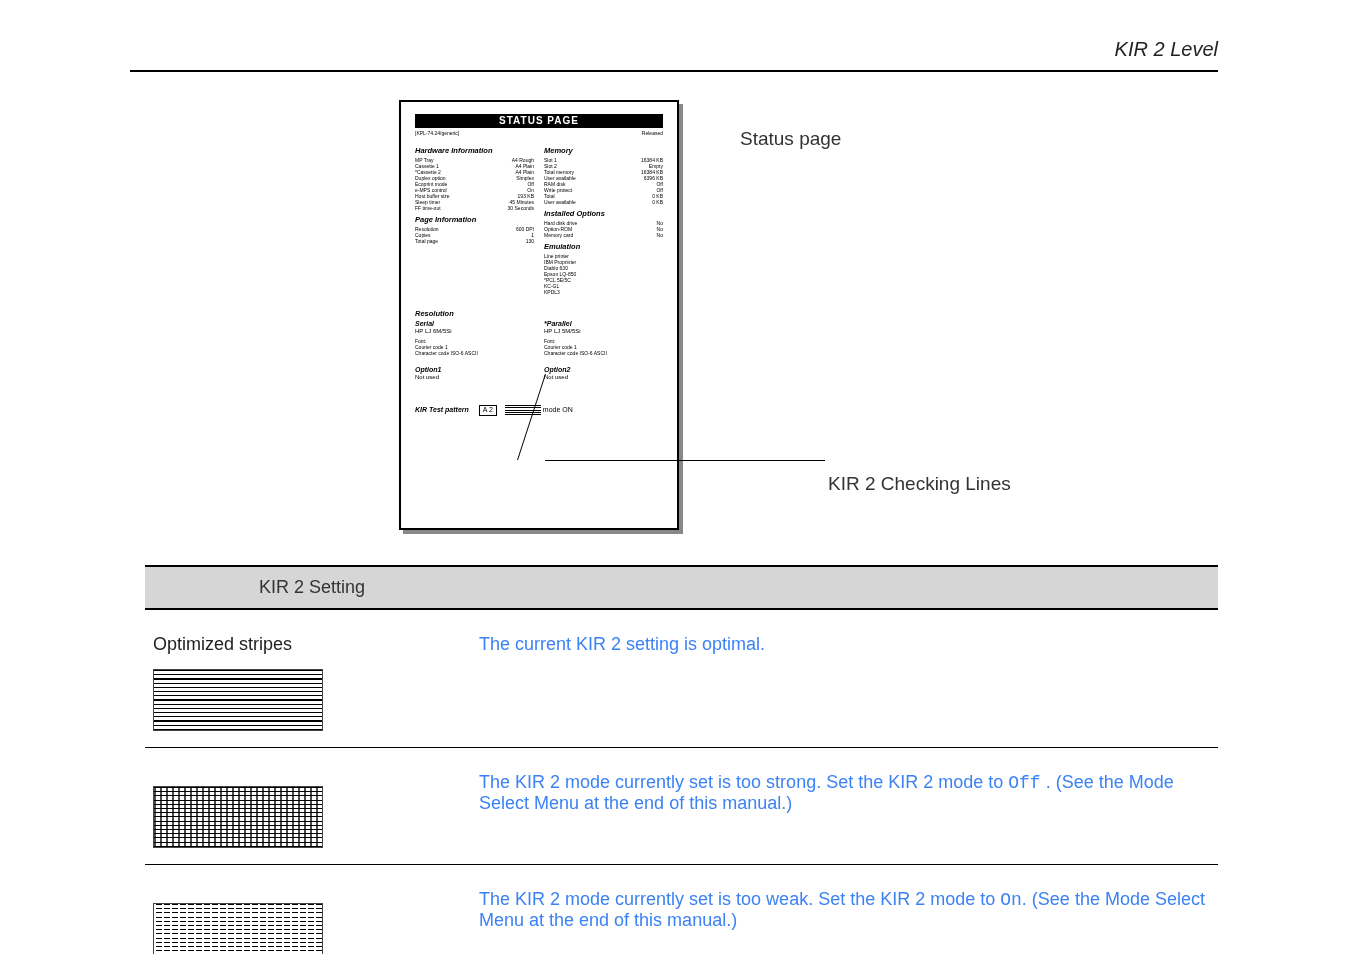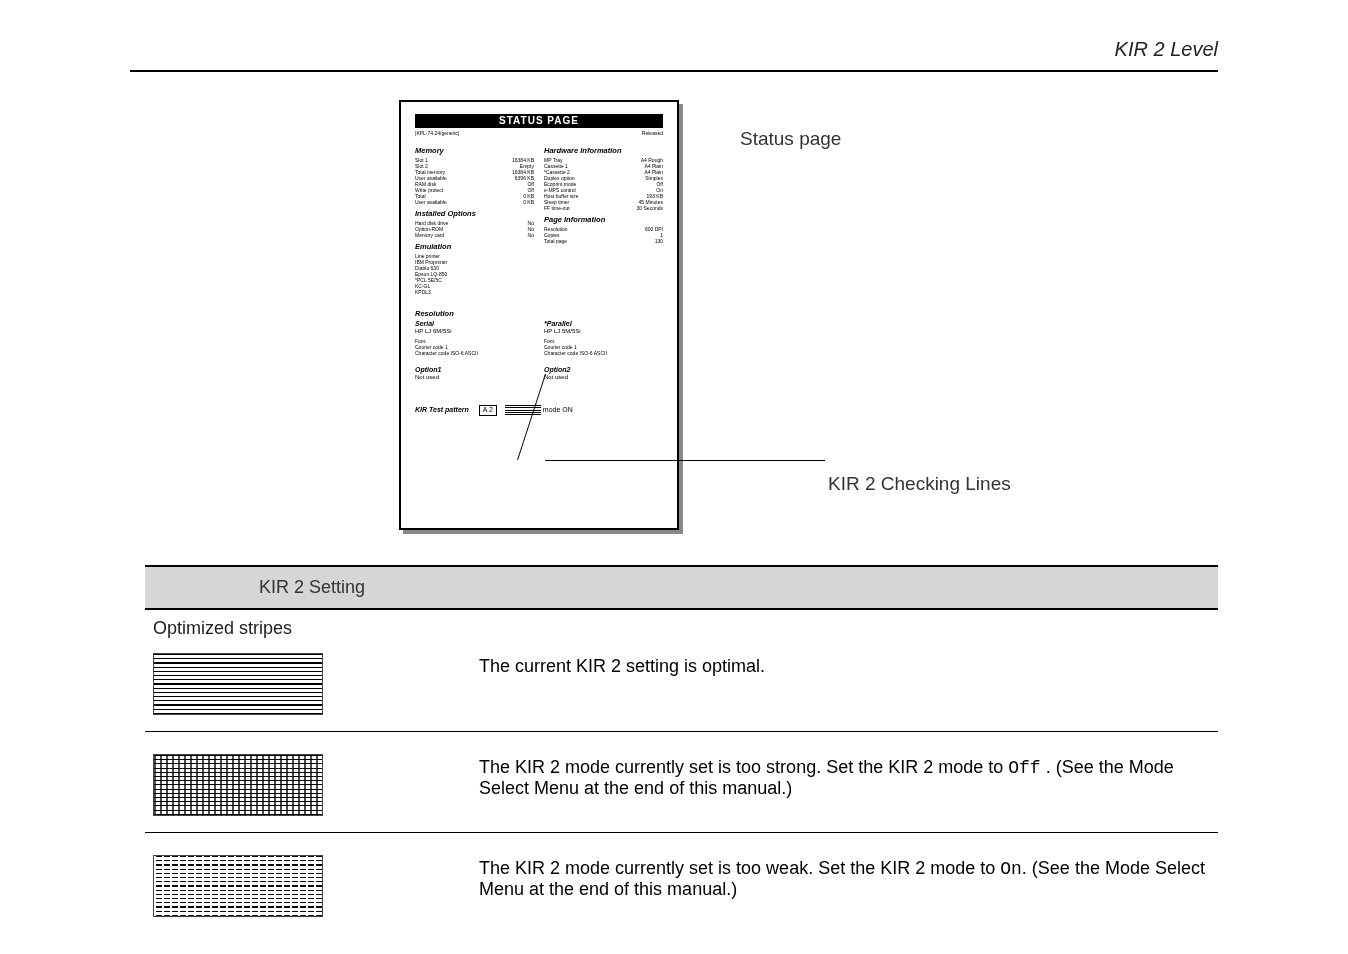--- a/index.html
+++ b/index.html
@@ -162,34 +162,33 @@
     font-size: 18px;
     color: #333;
     text-align: center;
   }
   .th-set { width: 310px; border-right: 0; }
   .th-desc { flex: 1; }
 
   .tbl-row {
     display: flex;
     border-top: 1px solid #000;
-    padding: 8px 0 16px;
-    align-items: center;
+    padding: 24px 0 16px;
   }
   .tbl-row:first-of-type { border-top: 0; }
   .cell-set {
     width: 310px;
     font-size: 18px;
     color: #222;
     padding: 0 8px;
   }
   .cell-desc {
     flex: 1;
     font-size: 18px;
-    color: #000000;
+    color: #3b82f6;
     padding: 0 8px;
   }
 
   .swatch {
     width: 168px;
     height: 60px;
     margin-top: 14px;
     border: 1px solid #444;
   }
   .sw-opt {
@@ -242,20 +241,78 @@
         <div class="sp-title-bar">STATUS PAGE</div>
         <div class="sp-sub">
           <span>[KPL-74.24/generic]</span>
           <span></span>
           <span>Released</span>
         </div>
 
         <div class="sp-cols">
 
           <div class="sp-col">
+            <div class="sp-h">Hardware Information</div>
+            <div id="hw-rows">
+                <div class="sp-row">
+                  <span>MP Tray</span>
+                  <span>A4 Rough</span>
+                </div>
+                <div class="sp-row">
+                  <span>Cassette 1</span>
+                  <span>A4 Plain</span>
+                </div>
+                <div class="sp-row">
+                  <span>*Cassette 2</span>
+                  <span>A4 Plain</span>
+                </div>
+                <div class="sp-row">
+                  <span>Duplex option</span>
+                  <span>Simplex </span>
+                </div>
+                <div class="sp-row">
+                  <span>Ecoprint mode</span>
+                  <span>Off </span>
+                </div>
+                <div class="sp-row">
+                  <span>e-MPS control</span>
+                  <span>On </span>
+                </div>
+                <div class="sp-row">
+                  <span>Host buffer size</span>
+                  <span>193 KB </span>
+                </div>
+                <div class="sp-row">
+                  <span>Sleep timer</span>
+                  <span>45 Minutes </span>
+                </div>
+                <div class="sp-row">
+                  <span>FF time-out</span>
+                  <span>30 Seconds </span>
+                </div>
+              </div>
+
+            <div class="sp-h">Page Information</div>
+            <div id="page-rows">
+                <div class="sp-row">
+                  <span>Resolution</span>
+                  <span>600 DPI</span>
+                </div>
+                <div class="sp-row">
+                  <span>Copies</span>
+                  <span>1</span>
+                </div>
+                <div class="sp-row">
+                  <span>Total page</span>
+                  <span>130</span>
+                </div>
+              </div>
+          </div>
+
+          <div class="sp-col">
             <div class="sp-h">Memory</div>
             <div id="mem-rows">
                 <div class="sp-row">
                   <span>Slot 1</span>
                   <span>16384 KB</span>
                 </div>
                 <div class="sp-row">
                   <span>Slot 2</span>
                   <span>Empty</span>
                 </div>
@@ -323,78 +380,20 @@
                   <span>*PCL 5E/5C</span>
                   <span></span>
                 </div>
                 <div class="sp-row">
                   <span>KC-GL</span>
                   <span></span>
                 </div>
                 <div class="sp-row">
                   <span>KPDL3</span>
                   <span></span>
-                </div>
-              </div>
-          </div>
-
-          <div class="sp-col">
-            <div class="sp-h">Hardware Information</div>
-            <div id="hw-rows">
-                <div class="sp-row">
-                  <span>MP Tray</span>
-                  <span>A4 Rough</span>
-                </div>
-                <div class="sp-row">
-                  <span>Cassette 1</span>
-                  <span>A4 Plain</span>
-                </div>
-                <div class="sp-row">
-                  <span>*Cassette 2</span>
-                  <span>A4 Plain</span>
-                </div>
-                <div class="sp-row">
-                  <span>Duplex option</span>
-                  <span>Simplex </span>
-                </div>
-                <div class="sp-row">
-                  <span>Ecoprint mode</span>
-                  <span>Off </span>
-                </div>
-                <div class="sp-row">
-                  <span>e-MPS control</span>
-                  <span>On </span>
-                </div>
-                <div class="sp-row">
-                  <span>Host buffer size</span>
-                  <span>193 KB </span>
-                </div>
-                <div class="sp-row">
-                  <span>Sleep timer</span>
-                  <span>45 Minutes </span>
-                </div>
-                <div class="sp-row">
-                  <span>FF time-out</span>
-                  <span>30 Seconds </span>
-                </div>
-              </div>
-
-            <div class="sp-h">Page Information</div>
-            <div id="page-rows">
-                <div class="sp-row">
-                  <span>Resolution</span>
-                  <span>600 DPI</span>
-                </div>
-                <div class="sp-row">
-                  <span>Copies</span>
-                  <span>1</span>
-                </div>
-                <div class="sp-row">
-                  <span>Total page</span>
-                  <span>130</span>
                 </div>
               </div>
           </div>
         </div>
 
         <div class="sp-interfaces">
           <div class="sp-h">Resolution</div>
           <div class="sp-if-cols">
             <div class="sp-if-col">
               <div class="sp-if-h"><span>Serial</span></div>

